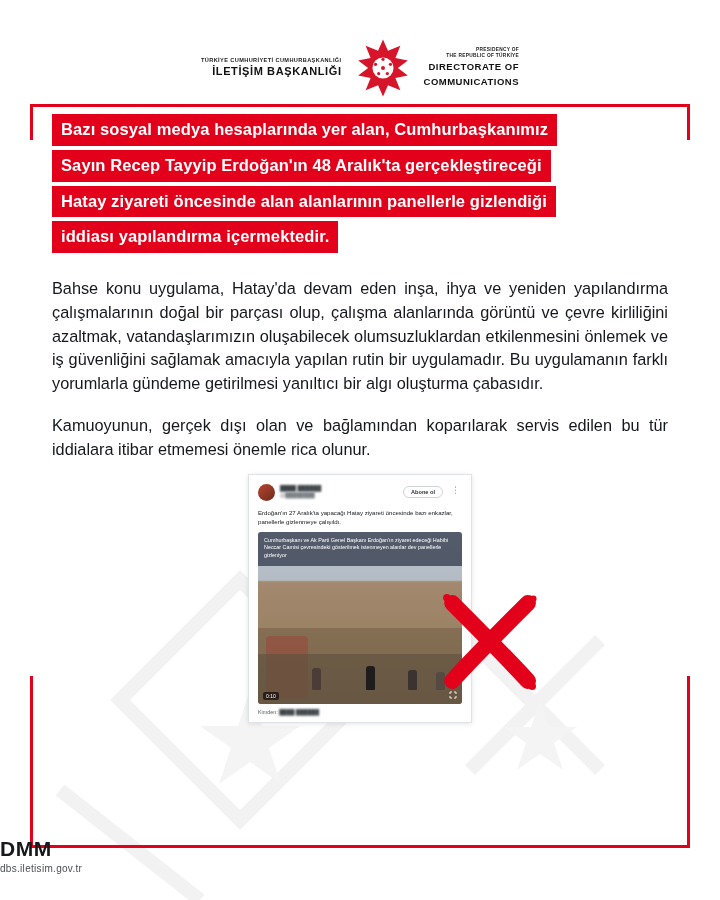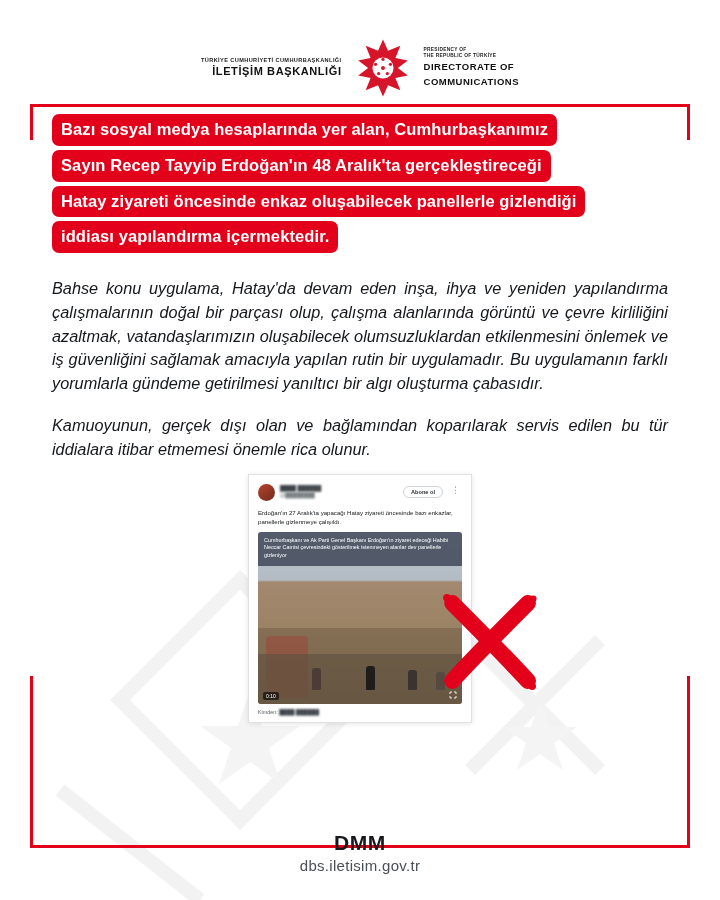--- a/index.html
+++ b/index.html
@@ -48,21 +48,21 @@
   }
   .hdr-left .big {
     font-size: 11px;
     letter-spacing: 0.6px;
     color: #111111;
     font-weight: 700;
     text-transform: uppercase;
     margin-top: 1px;
   }
   .hdr-right {
-    text-align: left;
+    text-align: right;
     line-height: 1.3;
   }
   .hdr-right .small {
     font-size: 4.8px;
     letter-spacing: 0.3px;
     color: #1b1b1b;
     font-weight: 700;
     text-transform: uppercase;
   }
   .hdr-right .big {
@@ -133,31 +133,29 @@
     display: table;
     background: #e2001a;
     color: #ffffff;
     font-weight: 700;
     font-size: 16.5px;
     line-height: 1.26;
     padding: 5px 9px 6px 9px;
     margin-bottom: 4px;
     letter-spacing: 0.1px;
     white-space: nowrap;
-    border-radius: 7px;
   }
 
   .body-text {
     margin-top: 24px;
     color: #15181c;
     font-size: 16.3px;
     line-height: 1.46;
     text-align: justify;
     text-justify: inter-word;
-    font-style: italic;
   }
   .body-text p { margin: 0 0 18px 0; }
   .body-text p:last-child { margin-bottom: 12px; }
 
   
   .post-wrap {
     position: relative;
     z-index: 3;
     display: flex;
     justify-content: center;
@@ -280,32 +278,32 @@
     bottom: 26px;
     width: 108px;
     height: 108px;
     z-index: 5;
   }
 
   
   .footer {
     position: absolute;
     left: 0; right: 0; bottom: 26px;
-    text-align: center;
+    text-align: left;
     z-index: 4;
   }
   .footer .brand {
     font-size: 21px;
     font-weight: 700;
     letter-spacing: 0.6px;
     color: #16181b;
   }
   .footer .site {
     margin-top: 2px;
-    font-size: 15px;
+    font-size: 10px;
     color: #4a4f54;
     letter-spacing: 0.3px;
   }
 </style>
 </head>
 <body>
 
 <div class="page">
 
   <svg class="bg-deco" viewBox="0 0 720 900" xmlns="http://www.w3.org/2000/svg">
@@ -355,21 +353,21 @@
   <div class="rule-right"></div>
   <div class="rule-bl"></div>
   <div class="rule-br"></div>
   <div class="rule-bot"></div>
 
   <div class="content">
 
     <div class="headline">
       <div class="hl-line">Bazı sosyal medya hesaplarında yer alan, Cumhurbaşkanımız</div>
       <div class="hl-line">Sayın Recep Tayyip Erdoğan'ın 48 Aralık'ta gerçekleştireceği</div>
-      <div class="hl-line">Hatay ziyareti öncesinde enkaz oluşabilecek panellerle gizlendiği</div>
+      <div class="hl-line">Hatay ziyareti öncesinde alan alanlarının panellerle gizlendiği</div>
       <div class="hl-line">iddiası yapılandırma içermektedir.</div>
     </div>
 
     <div class="body-text">
       <p>Bahse konu uygulama, Hatay'da devam eden inşa, ihya ve yeniden yapılandırma çalışmalarının doğal bir parçası olup, çalışma alanlarında görüntü ve çevre kirliliğini azaltmak, vatandaşlarımızın oluşabilecek olumsuzluklardan etkilenmesini önlemek ve iş güvenliğini sağlamak amacıyla yapılan rutin bir uygulamadır. Bu uygulamanın farklı yorumlarla gündeme getirilmesi yanıltıcı bir algı oluşturma çabasıdır.</p>
       <p>Kamuoyunun, gerçek dışı olan ve bağlamından koparılarak servis edilen bu tür iddialara itibar etmemesi önemle rica olunur.</p>
     </div>
   </div>
 
   <div class="post-wrap">

